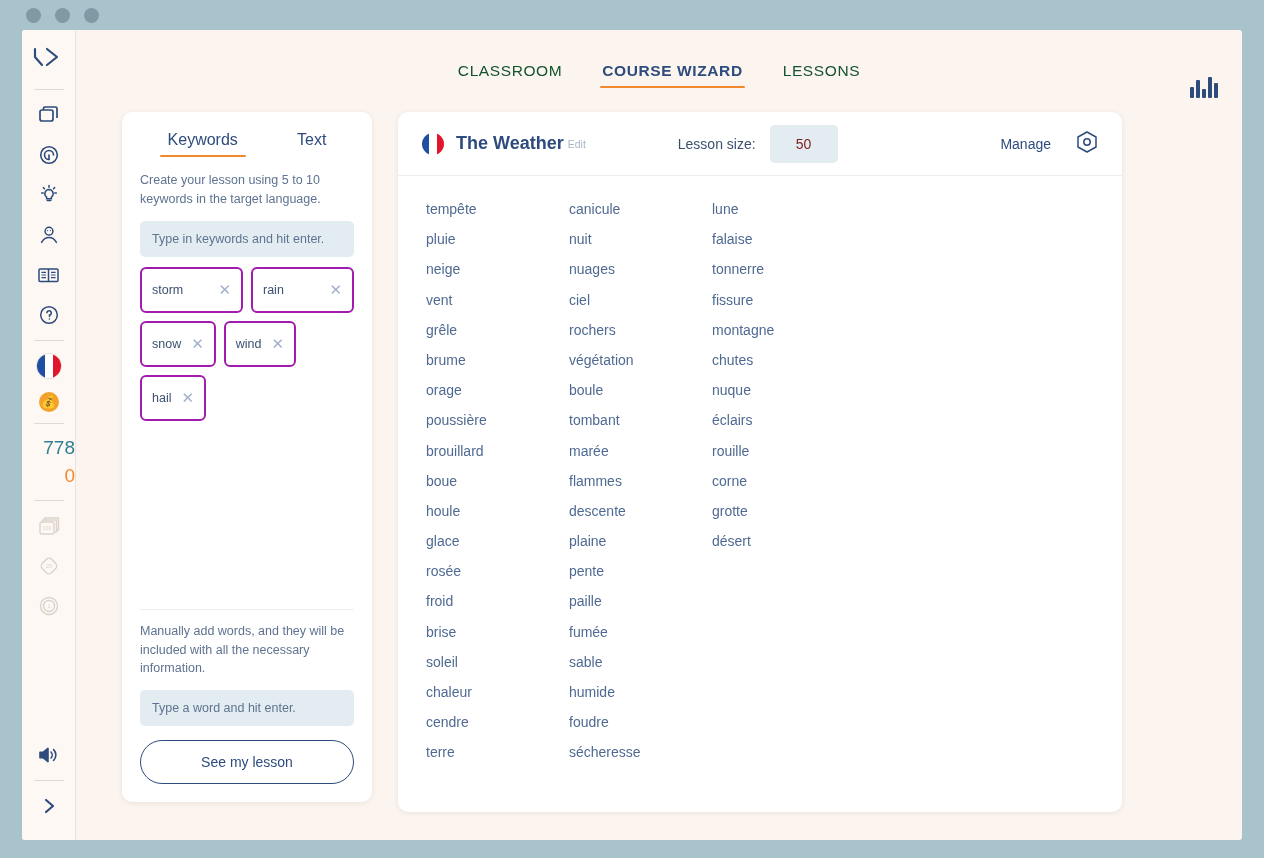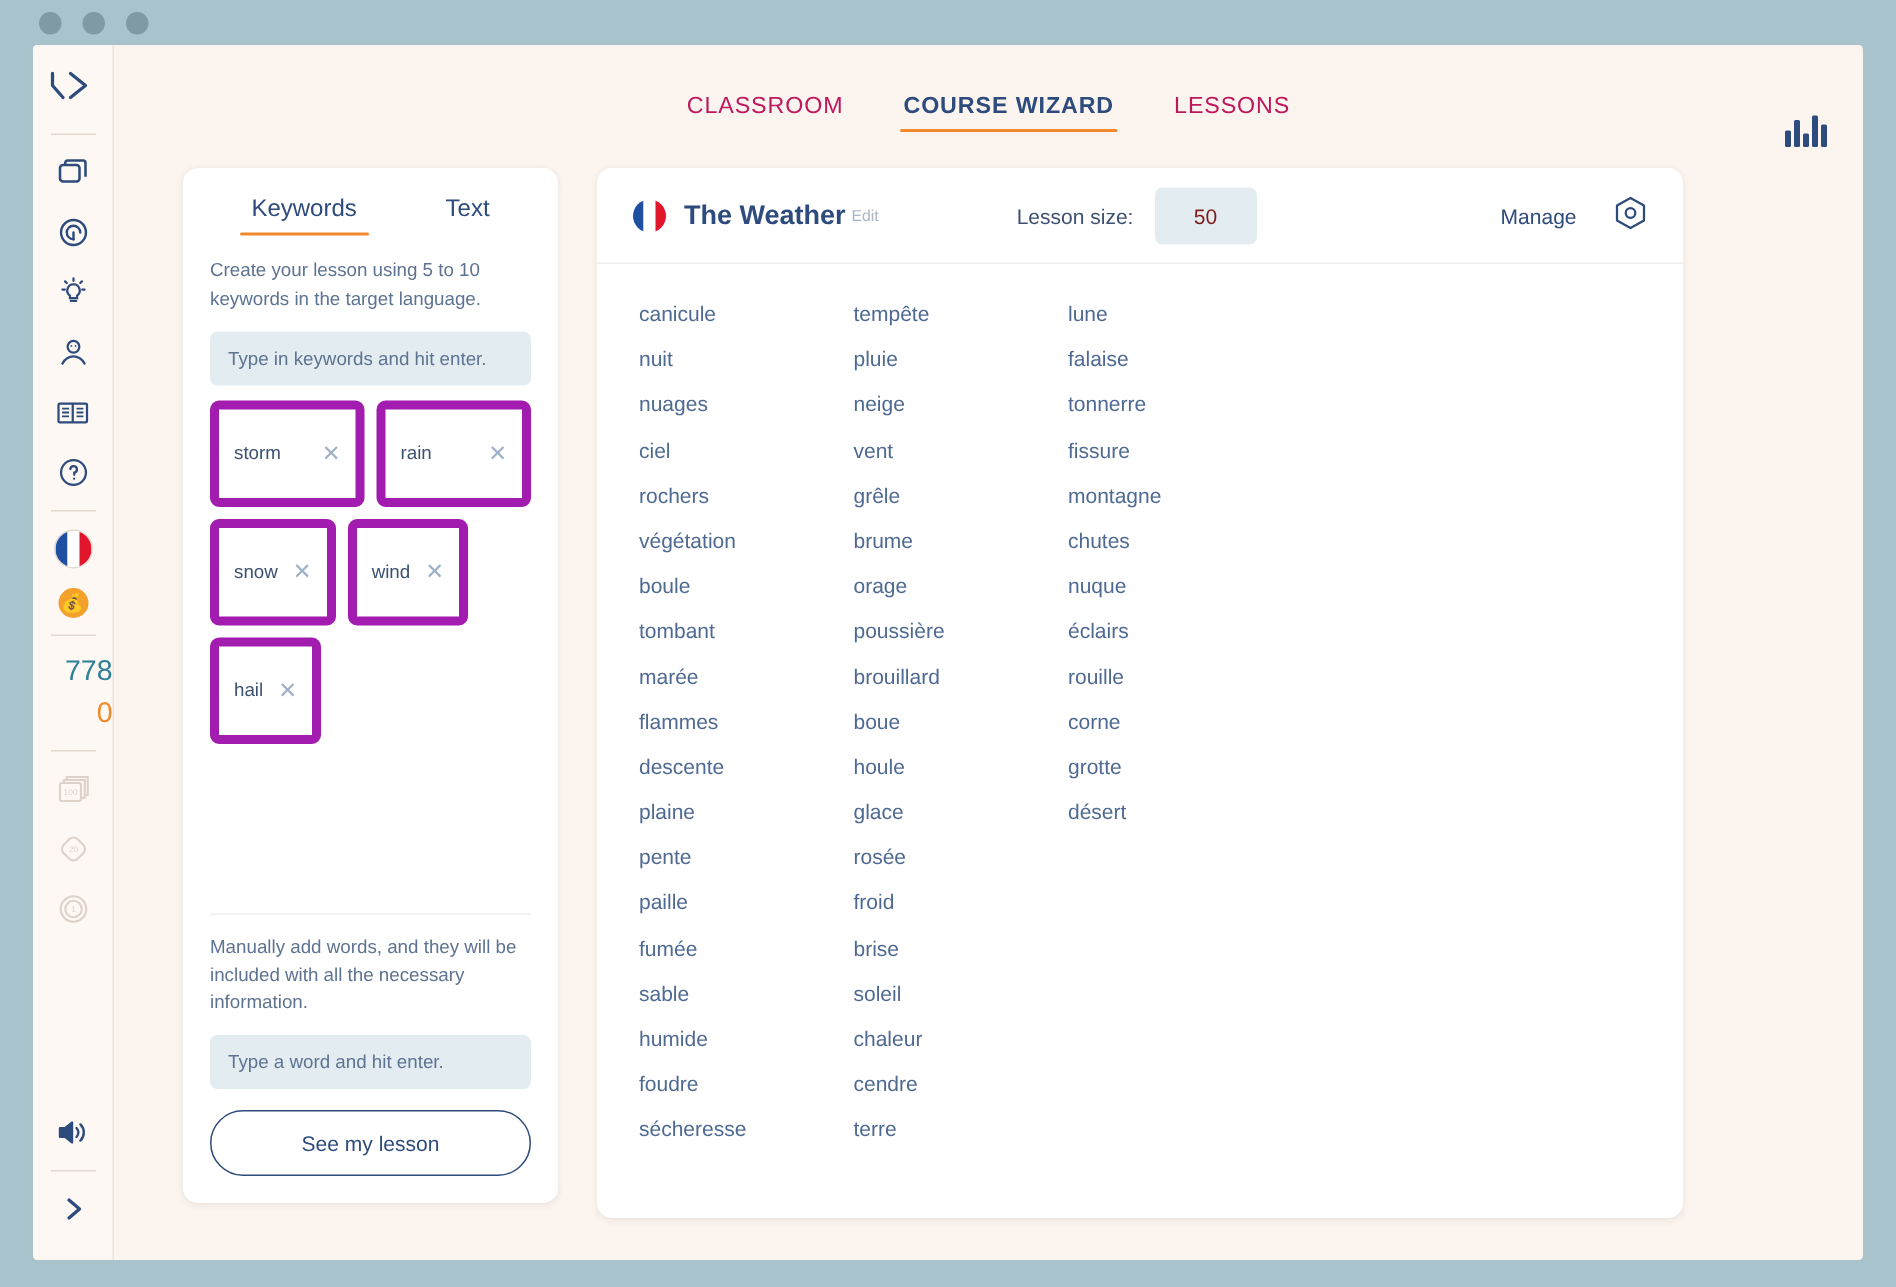--- a/index.html
+++ b/index.html
@@ -81,21 +81,21 @@
   
   #topnav {
     position: absolute; left: 54px; top: 0;
     width: 1166px; height: 64px;
     display: flex; align-items: center; justify-content: center;
     gap: 0px;
   }
   .topnav-tabs { display: flex; gap: 36px; align-items: flex-end; height: 64px; }
   .topnav-tab {
     font-size: 15.5px; letter-spacing: 0.6px;
-    color: #be185d; padding: 0 2px 16px; position: relative;
+    color: #14532d; padding: 0 2px 16px; position: relative;
     line-height: 1;
   }
   .topnav-tab.active { color: #2d4b7c; font-weight: bold; }
   .topnav-tab.active::after {
     content: ""; position: absolute; left: 0; right: 0; bottom: 6px;
     height: 2.5px; background: #f08a2c; border-radius: 2px;
   }
   #chart-btn {
     position: absolute; right: 24px; top: 46px;
     display: flex; align-items: flex-end; gap: 2px; height: 22px;
@@ -133,23 +133,23 @@
     border-radius: 5px;
     padding: 11px 12px;
     font-size: 12.5px;
     color: #5e7391;
   }
   .chip-wrap {
     display: flex; flex-wrap: wrap; gap: 8px;
     padding: 10px 18px 0;
   }
   .chip {
-    border: 6px solid #a21caf;
+    border: 2px solid #a21caf;
     border-radius: 6px;
-    padding: 22px 10px;
+    padding: 9px 10px;
     display: flex; align-items: center; gap: 10px;
     font-size: 12.5px; color: #3c5170;
     min-height: 46px;
   }
   .chip.wide { flex: 1 1 100px; justify-content: space-between; }
   .chip-x { color: #9fb0c9; font-size: 15px; line-height: 1; }
   .left-spacer { flex: 1 1 auto; }
   .left-divider { height:1px; background:#eceff4; margin: 0 18px; }
   #left-footer { padding: 12px 18px 18px; }
   .see-btn {
@@ -424,20 +424,41 @@
           <span>
             <svg width="22" height="24" viewBox="0 0 22 24" fill="none" stroke="#2d4b7c" stroke-width="1.5" stroke-linejoin="round">
               <polygon points="11,2 20,7 20,17 11,22 2,17 2,7"></polygon>
               <circle cx="11" cy="12" r="3.2"></circle>
             </svg>
           </span>
         </span>
       </div>
 
       <div id="word-grid">
+        <div class="word-col">
+            <div class="word">tempête</div>
+            <div class="word">pluie</div>
+            <div class="word">neige</div>
+            <div class="word">vent</div>
+            <div class="word">grêle</div>
+            <div class="word">brume</div>
+            <div class="word">orage</div>
+            <div class="word">poussière</div>
+            <div class="word">brouillard</div>
+            <div class="word">boue</div>
+            <div class="word">houle</div>
+            <div class="word">glace</div>
+            <div class="word">rosée</div>
+            <div class="word">froid</div>
+            <div class="word">brise</div>
+            <div class="word">soleil</div>
+            <div class="word">chaleur</div>
+            <div class="word">cendre</div>
+            <div class="word">terre</div>
+          </div>
         <div class="word-col">
             <div class="word">canicule</div>
             <div class="word">nuit</div>
             <div class="word">nuages</div>
             <div class="word">ciel</div>
             <div class="word">rochers</div>
             <div class="word">végétation</div>
             <div class="word">boule</div>
             <div class="word">tombant</div>
             <div class="word">marée</div>
@@ -446,41 +467,20 @@
             <div class="word">plaine</div>
             <div class="word">pente</div>
             <div class="word">paille</div>
             <div class="word">fumée</div>
             <div class="word">sable</div>
             <div class="word">humide</div>
             <div class="word">foudre</div>
             <div class="word">sécheresse</div>
           </div>
         <div class="word-col">
-            <div class="word">tempête</div>
-            <div class="word">pluie</div>
-            <div class="word">neige</div>
-            <div class="word">vent</div>
-            <div class="word">grêle</div>
-            <div class="word">brume</div>
-            <div class="word">orage</div>
-            <div class="word">poussière</div>
-            <div class="word">brouillard</div>
-            <div class="word">boue</div>
-            <div class="word">houle</div>
-            <div class="word">glace</div>
-            <div class="word">rosée</div>
-            <div class="word">froid</div>
-            <div class="word">brise</div>
-            <div class="word">soleil</div>
-            <div class="word">chaleur</div>
-            <div class="word">cendre</div>
-            <div class="word">terre</div>
-          </div>
-        <div class="word-col">
             <div class="word">lune</div>
             <div class="word">falaise</div>
             <div class="word">tonnerre</div>
             <div class="word">fissure</div>
             <div class="word">montagne</div>
             <div class="word">chutes</div>
             <div class="word">nuque</div>
             <div class="word">éclairs</div>
             <div class="word">rouille</div>
             <div class="word">corne</div>

